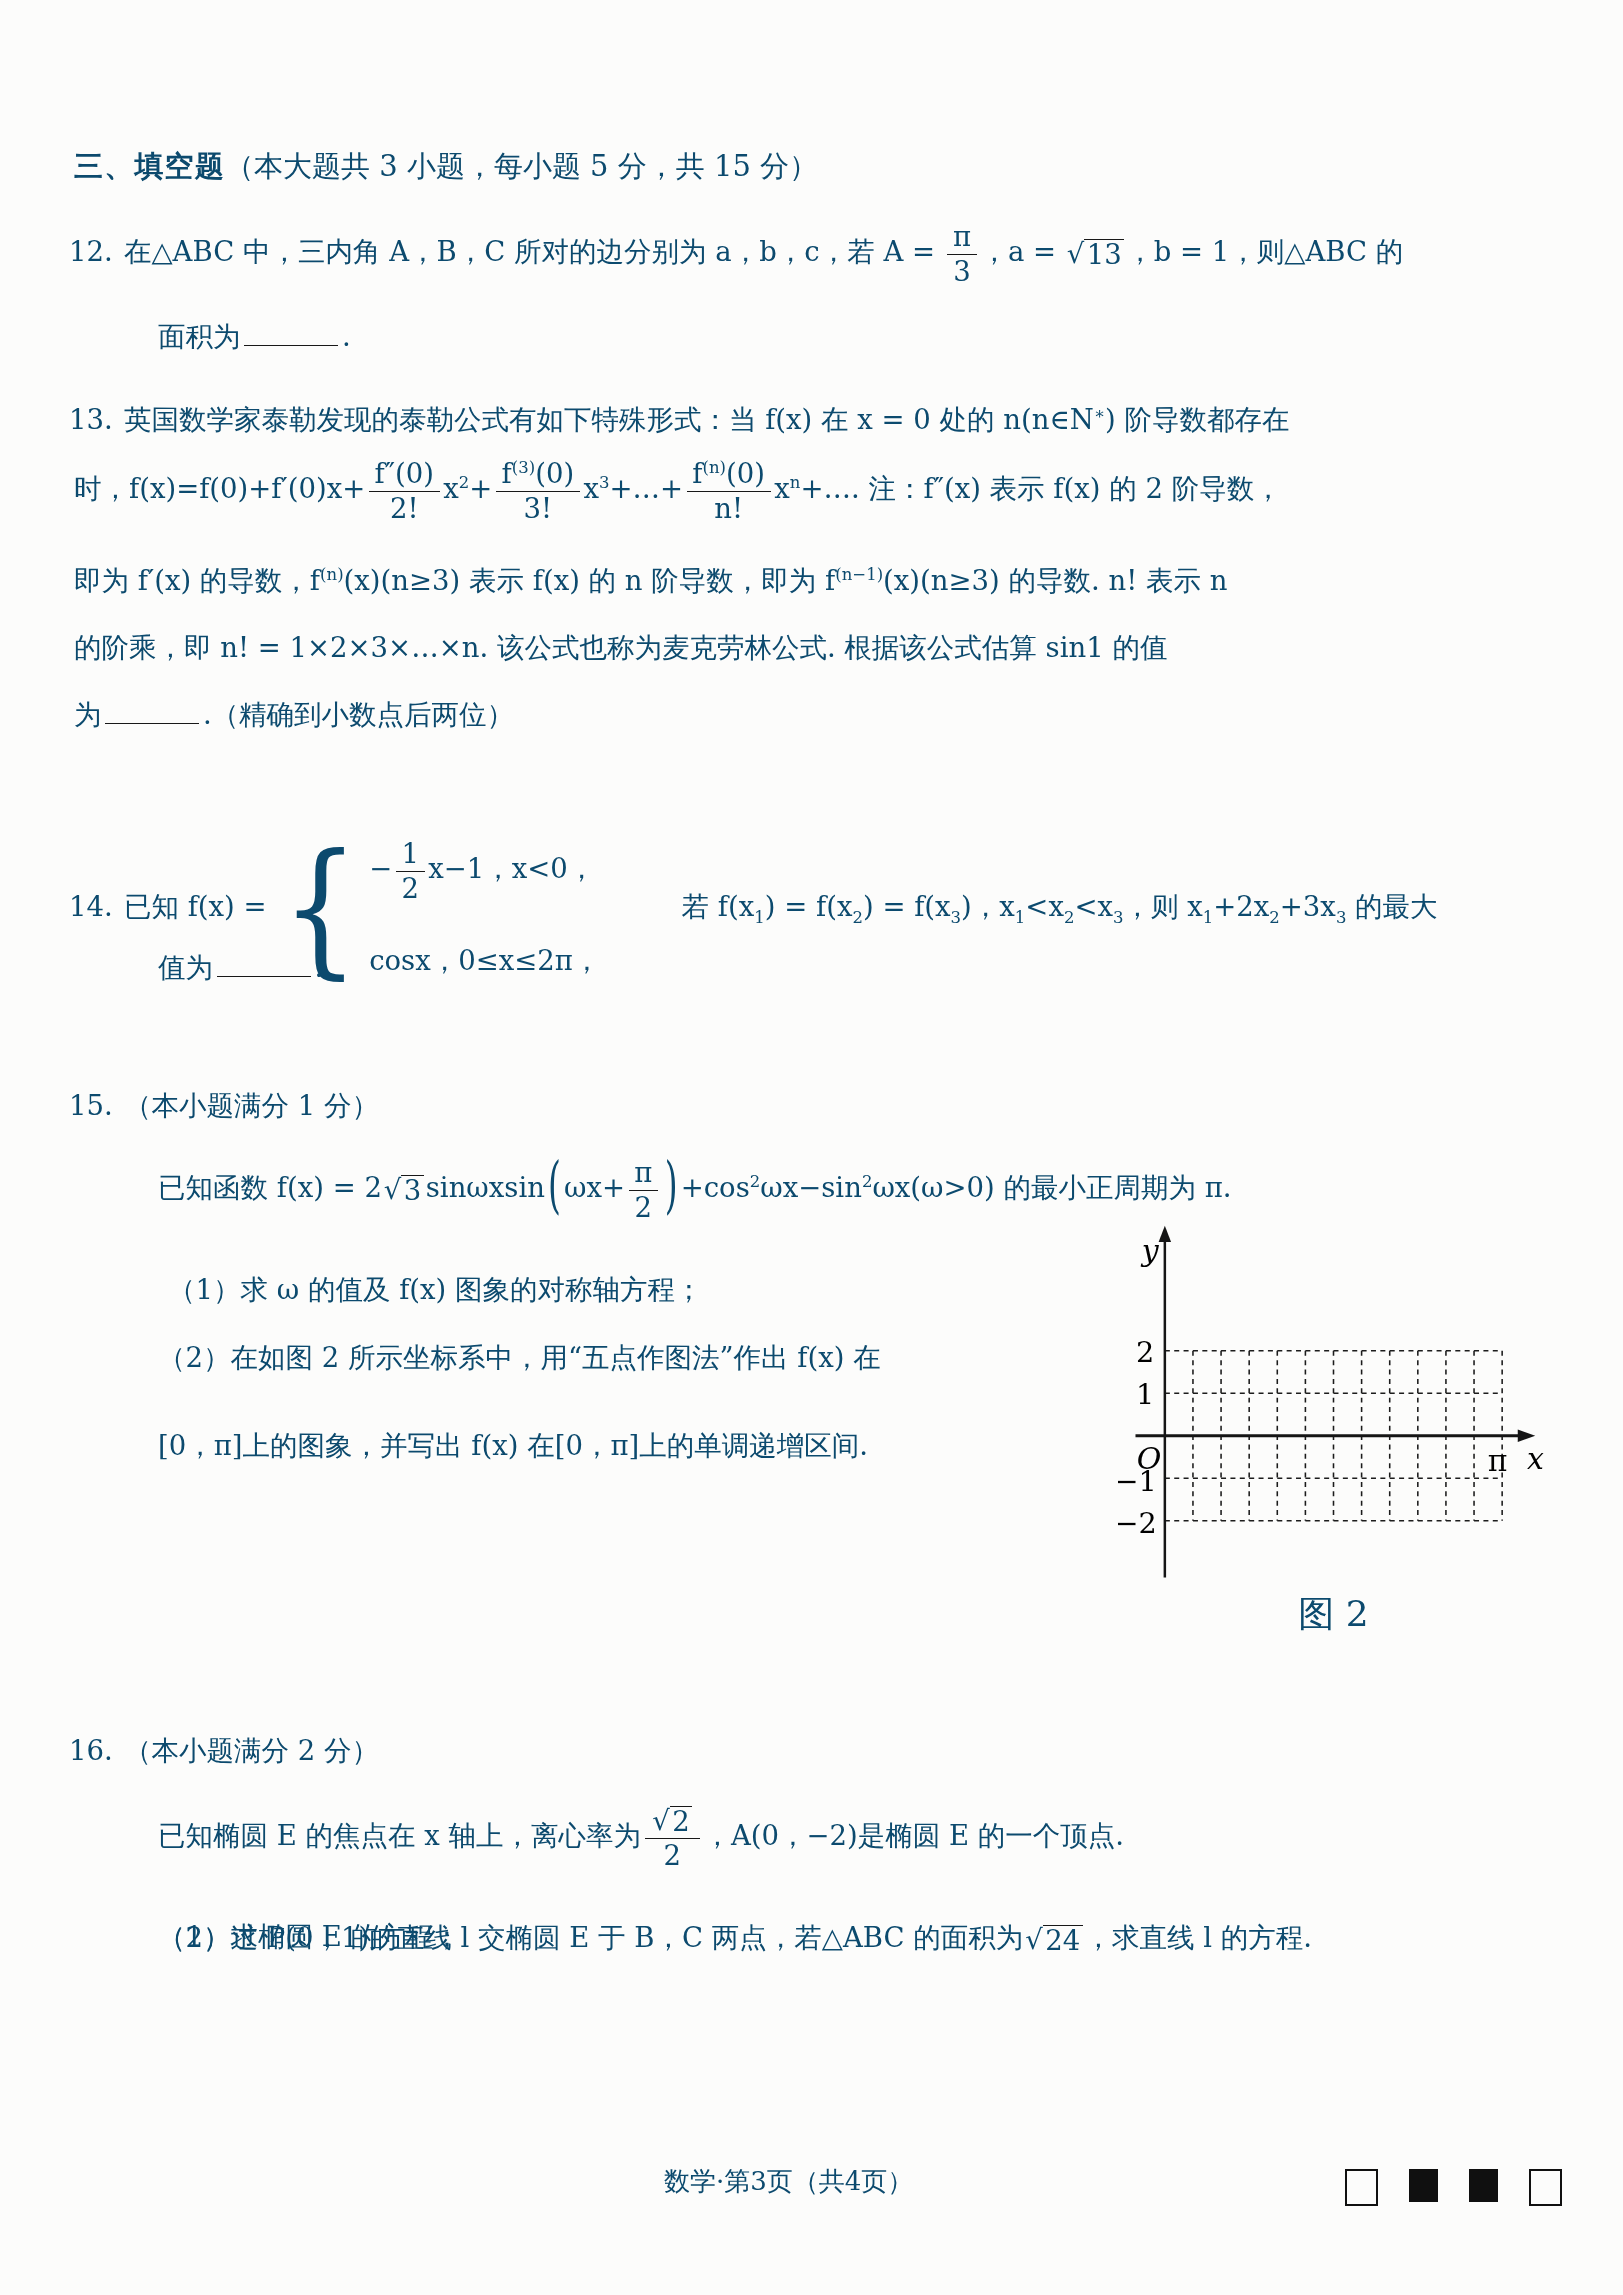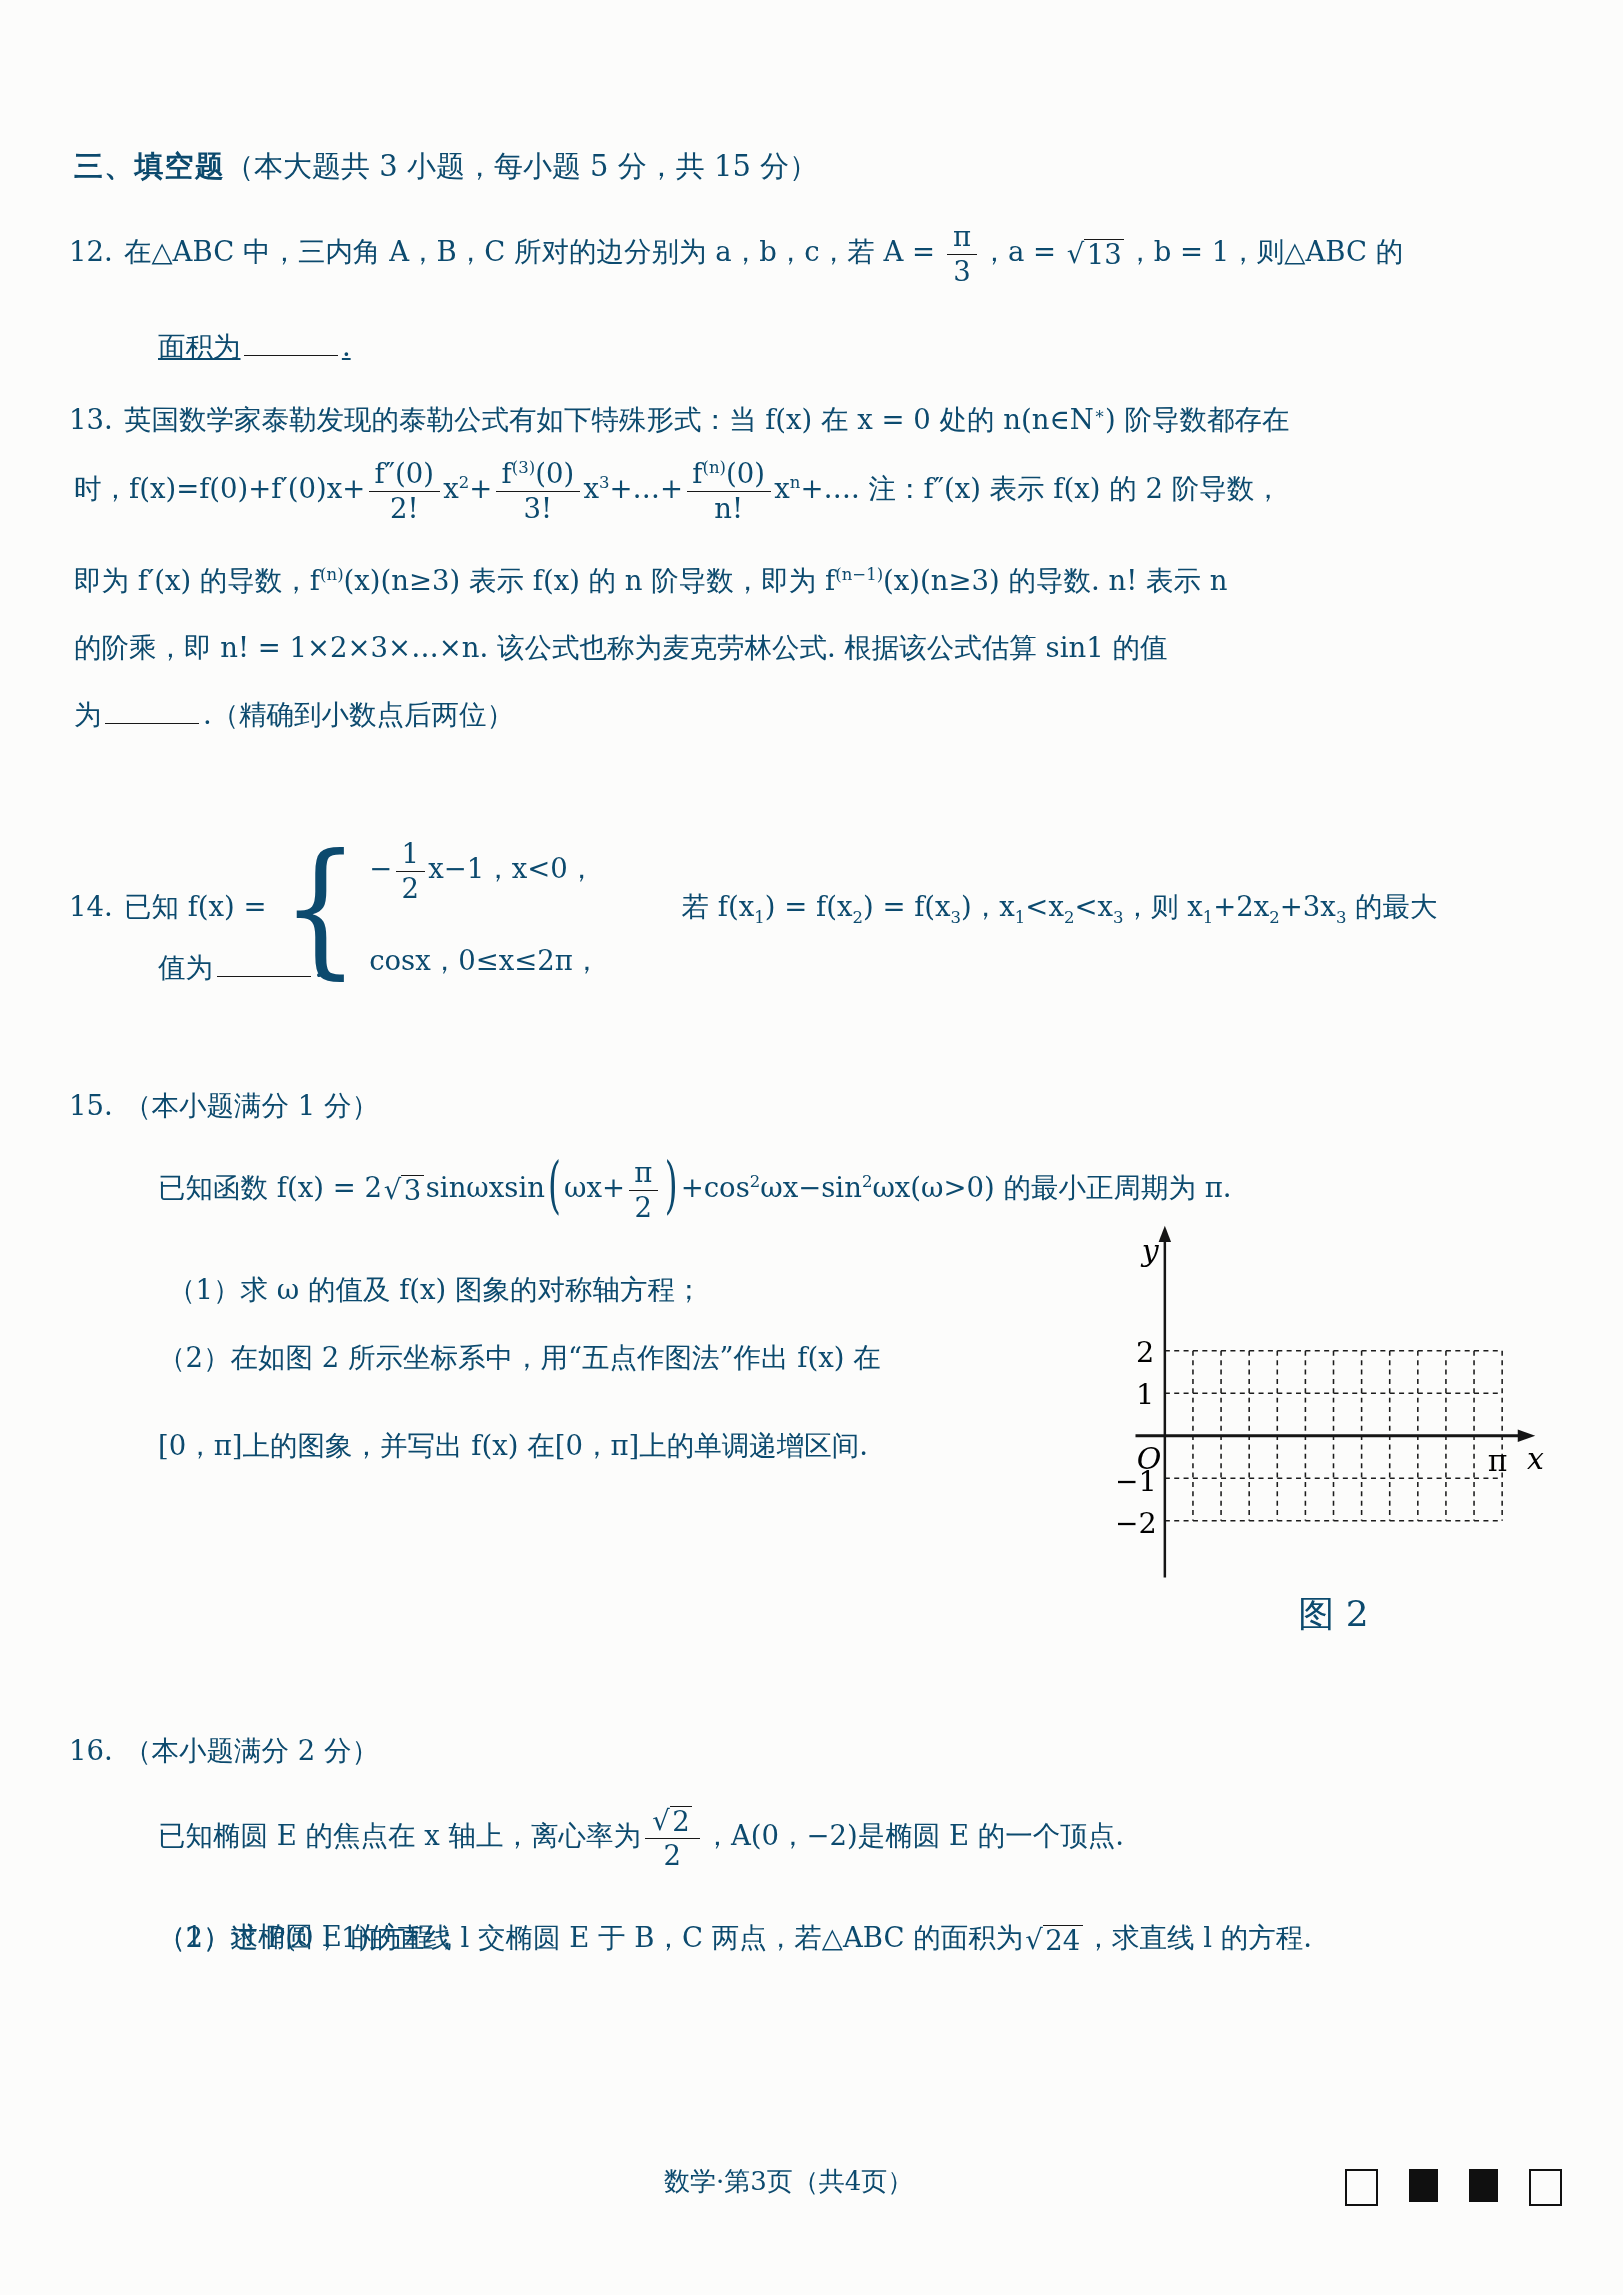--- a/index.html
+++ b/index.html
@@ -38,21 +38,21 @@
   .mk-f{background:#101010;}
 </style>
 </head>
 <body>
 
 <div class="page">
 
   <div class="line hdr" style="left:74px;top:145px;"><span class="bh">三、填空题</span><span>（本大题共 3 小题，每小题 5 分，共 15 分）</span></div>
 
   <div class="line vc" style="left:69px;top:220px;"><span class="qnum">12.</span><span>在△ABC 中，三内角 A，B，C 所对的边分别为 a，b，c，若 A = <span class="frac"><span class="fr-n">π</span><span class="fr-d">3</span></span>，a = <span class="sqrt"><span class="rsign">√</span><span class="rad">13</span></span>，b = 1，则△ABC 的</span></div>
-  <div class="line" style="left:158px;top:327px;text-decoration:underline;"><span>面积为<span class="blank"></span>.</span></div>
+  <div class="line" style="left:158px;top:317px;"><span>面积为<span class="blank"></span>.</span></div>
 
   <div class="line" style="left:69px;top:400px;"><span class="qnum">13.</span><span>英国数学家泰勒发现的泰勒公式有如下特殊形式：当 f(x) 在 x = 0 处的 n(n∈N<span class="sup">∗</span>) 阶导数都存在</span></div>
   <div class="line vc" style="left:74px;top:457px;"><span>时，f(x)=f(0)+f′(0)x+<span class="frac"><span class="fr-n">f″(0)</span><span class="fr-d">2!</span></span>x<span class="sup">2</span>+<span class="frac"><span class="fr-n">f<span class="sup">(3)</span>(0)</span><span class="fr-d">3!</span></span>x<span class="sup">3</span>+…+<span class="frac"><span class="fr-n">f<span class="sup">(n)</span>(0)</span><span class="fr-d">n!</span></span>x<span class="sup">n</span>+…. 注：f″(x) 表示 f(x) 的 2 阶导数，</span></div>
   <div class="line" style="left:74px;top:561px;"><span>即为 f′(x) 的导数，f<span class="sup">(n)</span>(x)(n≥3) 表示 f(x) 的 n 阶导数，即为 f<span class="sup">(n−1)</span>(x)(n≥3) 的导数. n! 表示 n</span></div>
   <div class="line" style="left:74px;top:628px;"><span>的阶乘，即 n! = 1×2×3×…×n. 该公式也称为麦克劳林公式. 根据该公式估算 sin1 的值</span></div>
   <div class="line" style="left:74px;top:695px;"><span>为<span class="blank"></span>.（精确到小数点后两位）</span></div>
 
   <div class="line vc" style="left:69px;top:837px;"><span class="qnum">14.</span><span>已知 f(x) = </span><span><span class="cases"><span class="brace">{</span><span class="crows"><span class="crow">−<span class="frac"><span class="fr-n">1</span><span class="fr-d">2</span></span>x−1，x&lt;0，</span><span class="crow">cosx，0≤x≤2π，</span></span></span></span><span style="margin-left:75px;">若 f(x<span class="sub">1</span>) = f(x<span class="sub">2</span>) = f(x<span class="sub">3</span>)，x<span class="sub">1</span>&lt;x<span class="sub">2</span>&lt;x<span class="sub">3</span>，则 x<span class="sub">1</span>+2x<span class="sub">2</span>+3x<span class="sub">3</span> 的最大</span></div>
   <div class="line" style="left:158px;top:948px;"><span>值为<span class="blank"></span>.</span></div>
 

